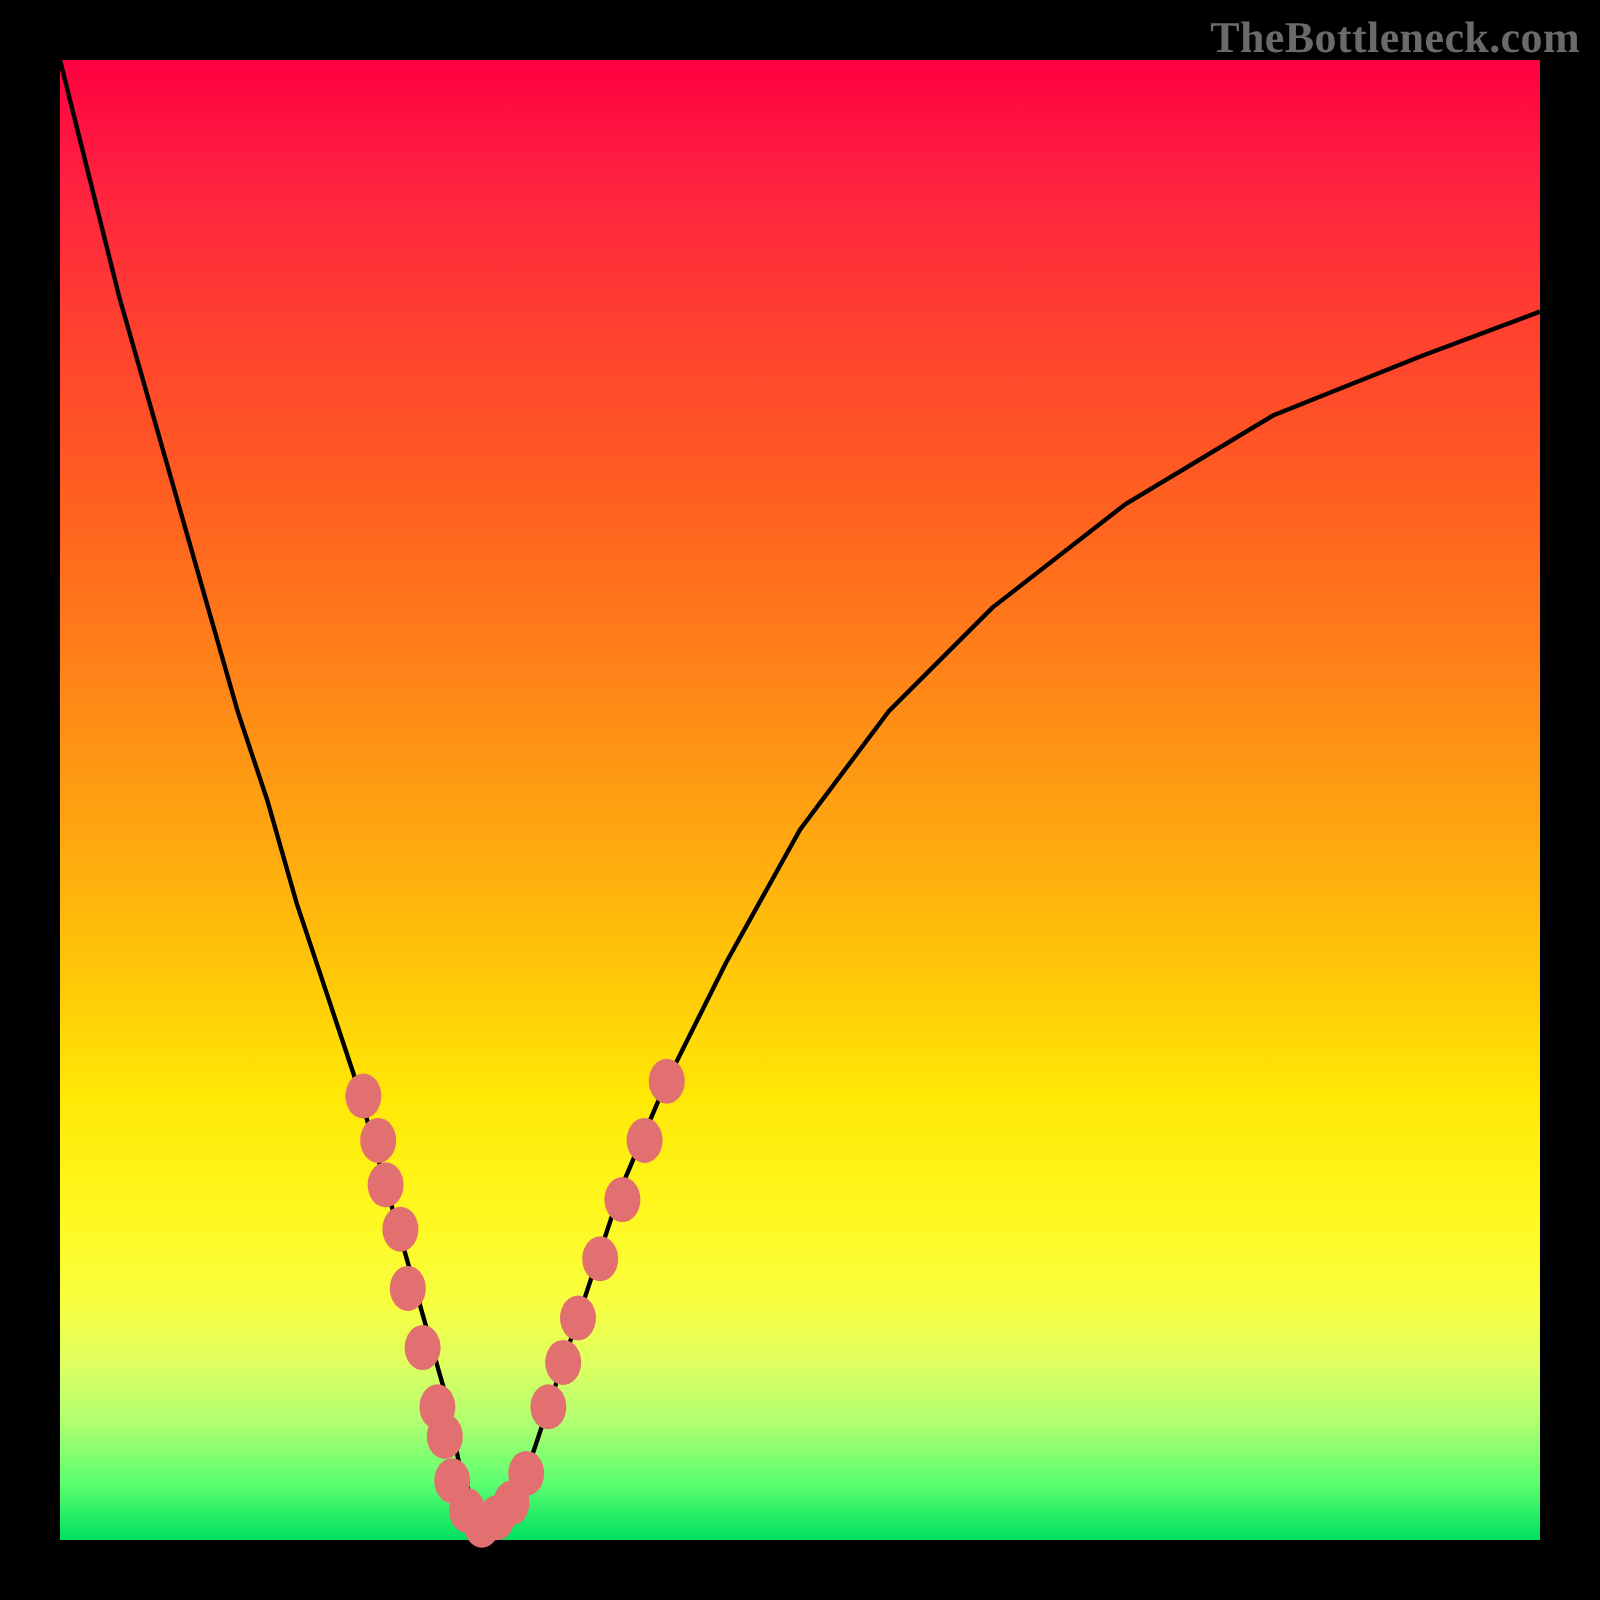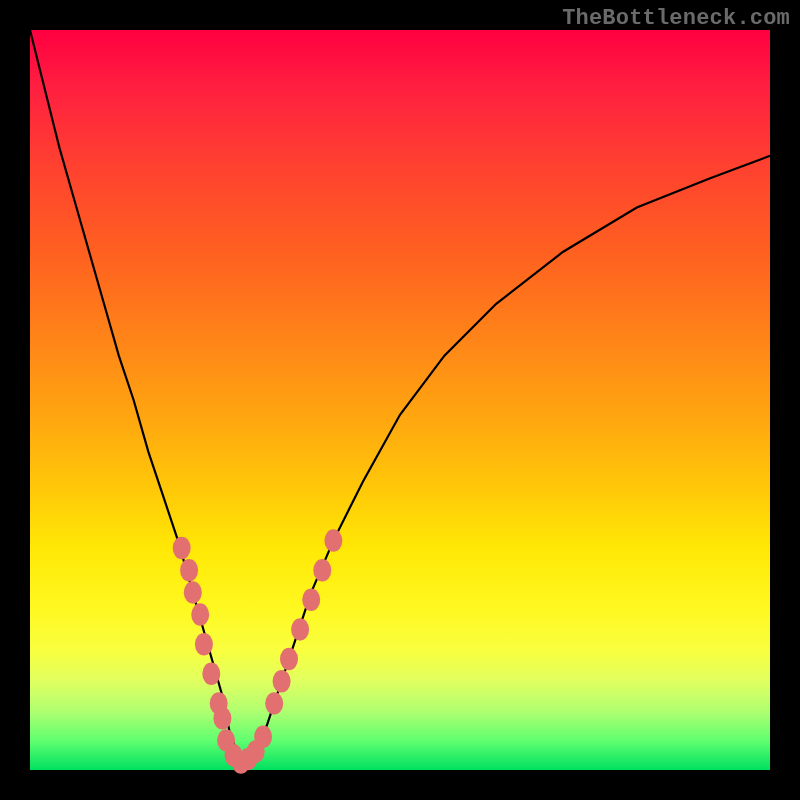--- a/index.html
+++ b/index.html
@@ -29,21 +29,21 @@
       #f8ff40 84%,
       #e0ff60 88%,
       #b0ff70 92%,
       #60ff70 96%,
       #00e060 100%);
   }
   .watermark {
     position: absolute;
     top: 6px;
     right: 10px;
-    font-family: Liberation Mono, monospace;
+    font-family: Liberation Serif, serif;
     font-size: 22px;
     font-weight: 600;
     color: #6a6a6a;
     letter-spacing: 0.2px;
   }
   svg.curve {
     position: absolute;
     left: 0; top: 0;
     width: 740px; height: 740px;
     overflow: visible;

